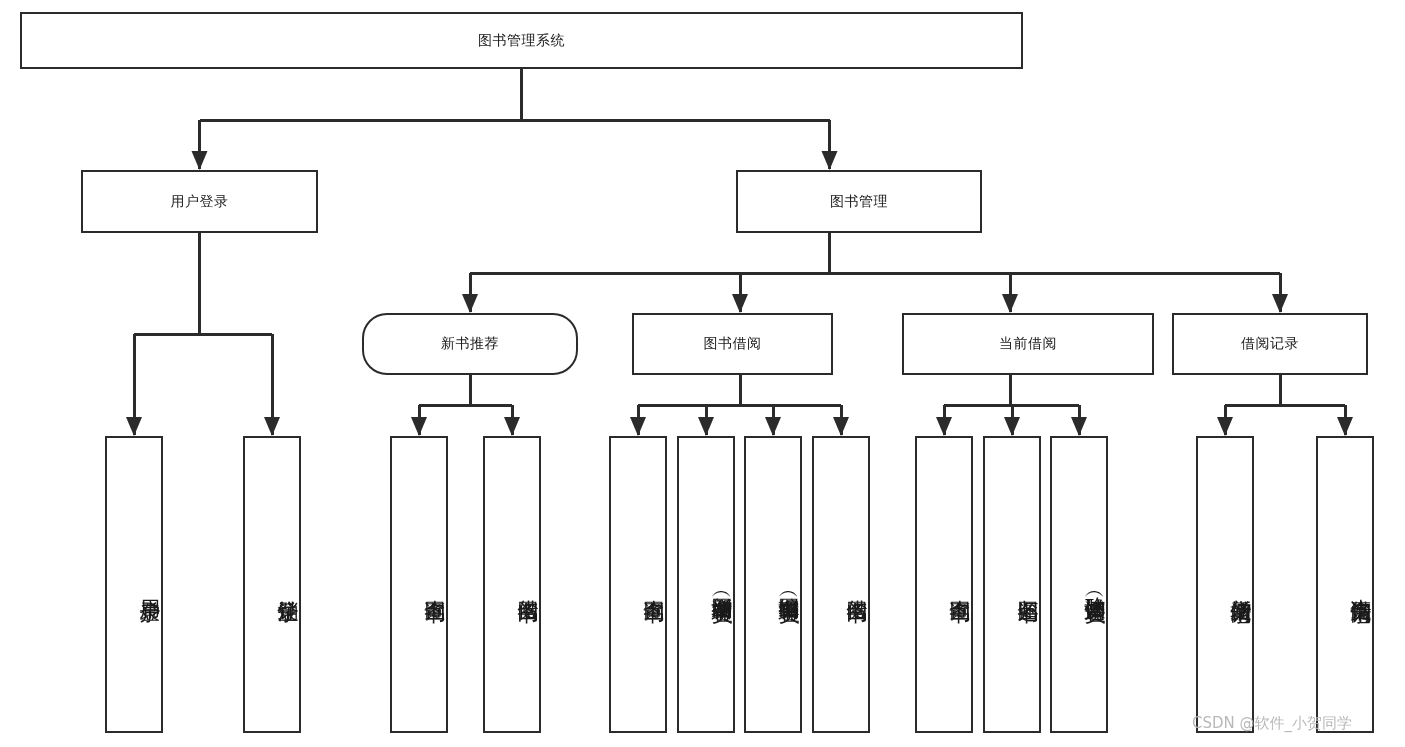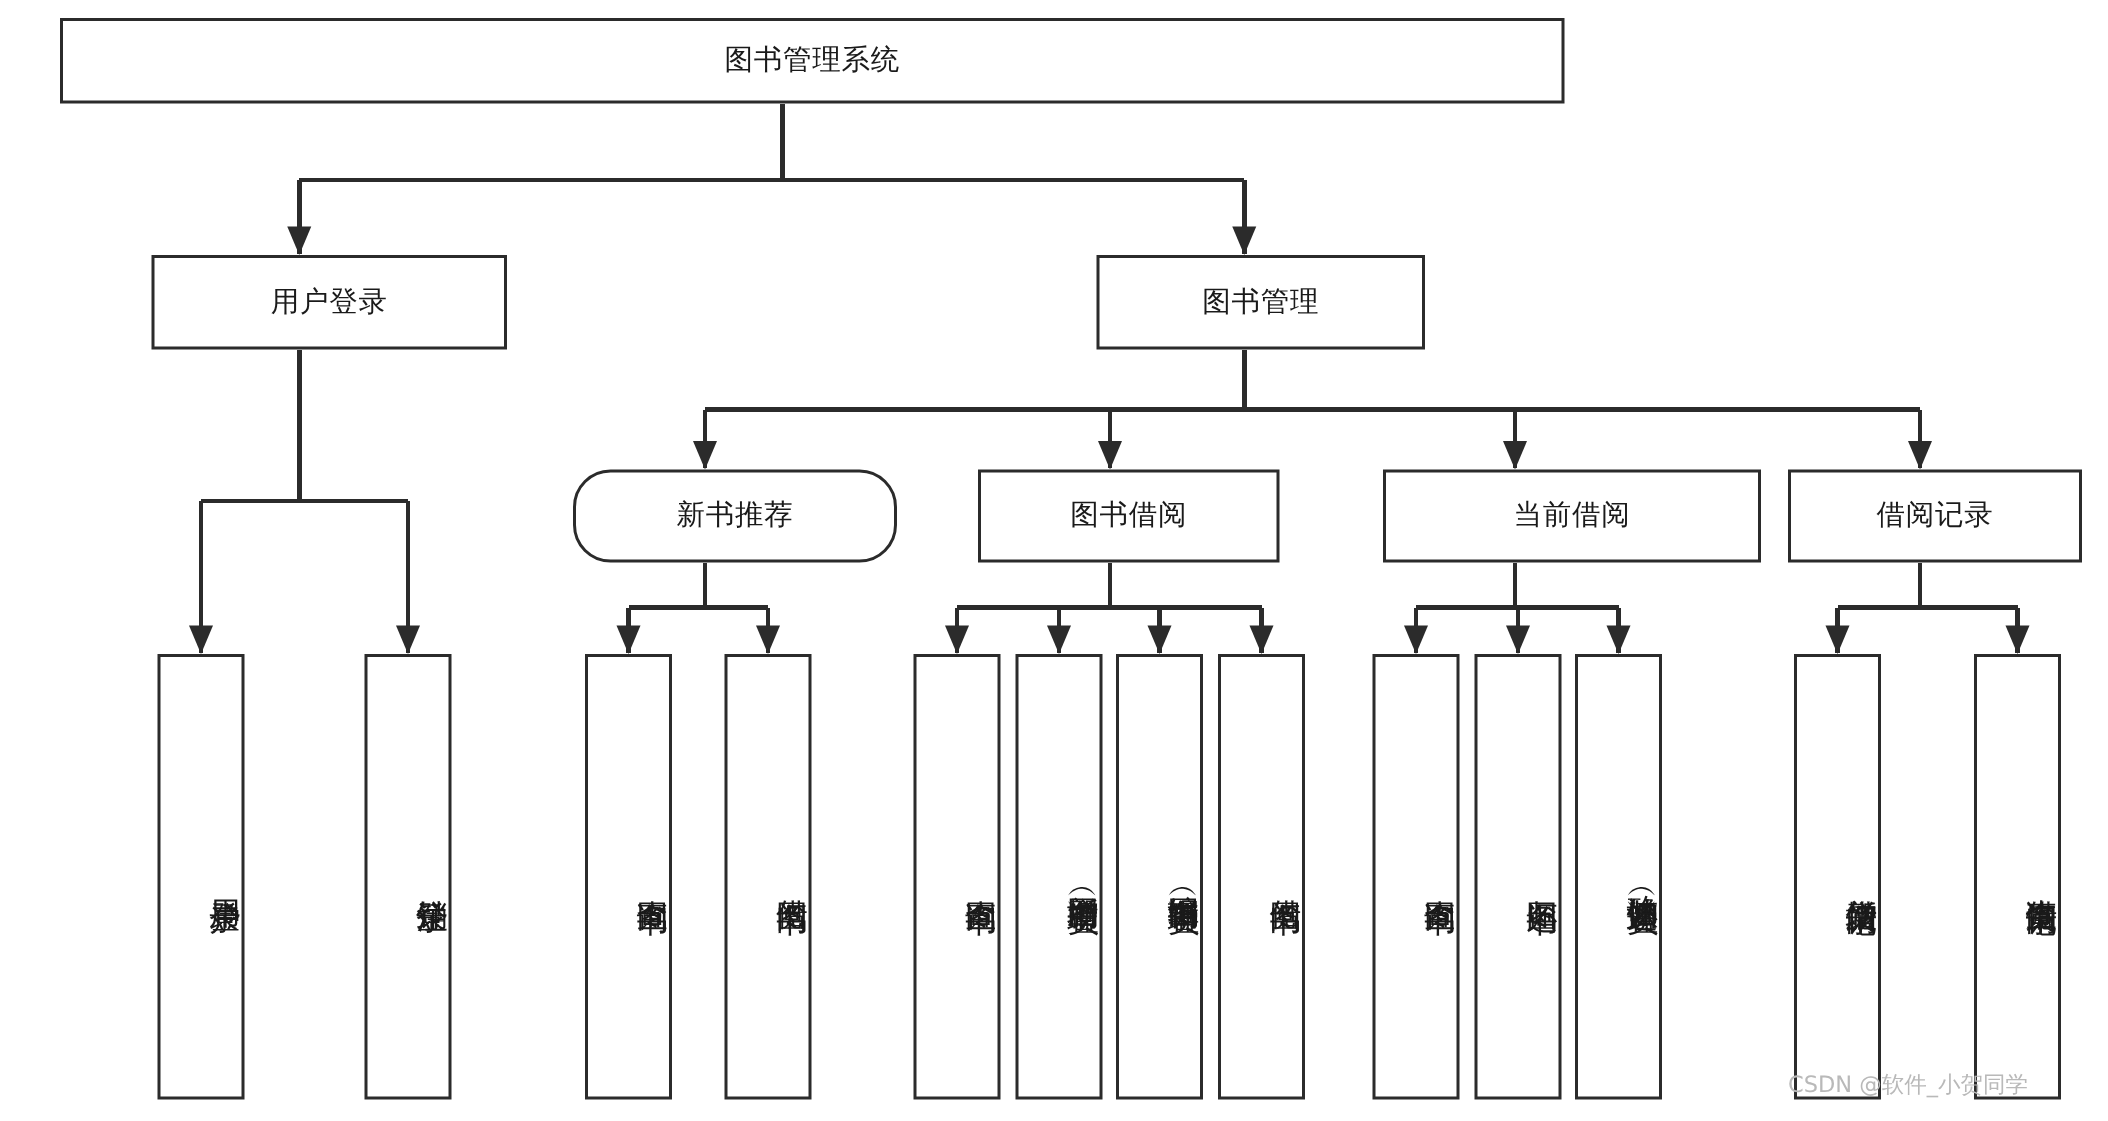--- a/index.html
+++ b/index.html
@@ -31,23 +31,22 @@
     box-sizing: border-box;
     background: #ffffff;
     border: 2px solid #2b2b2b;
     display: flex;
     align-items: center;
     justify-content: center;
     color: #1a1a1a;
     line-height: 1.12;
   }
   .node.h {
-    font-size: 19px;
+    font-size: 14px;
     letter-spacing: 0.5px;
-    margin-left: 20px;
   }
   .node.v {
     writing-mode: vertical-rl;
     text-orientation: upright;
     font-size: 21px;
     padding-top: 6px;
     padding-bottom: 6px;
     align-items: flex-start;
     justify-content: flex-start;
     letter-spacing: 1px;
@@ -128,21 +127,21 @@
       </div>
       <div class="node h" style="left: 81px; top: 170px; width: 237px; height: 63px;">
         <span>用户登录</span>
       </div>
       <div class="node v center" style="left: 105px; top: 436px; width: 58px; height: 297px;">
         <span>用户登录</span>
       </div>
       <div class="node v center" style="left: 243px; top: 436px; width: 58px; height: 297px;">
         <span>注销登录</span>
       </div>
-      <div class="node h" style="left: 711px; top: 170px; width: 219px; height: 63px;">
+      <div class="node h" style="left: 736px; top: 170px; width: 246px; height: 63px;">
         <span>图书管理</span>
       </div>
       <div class="node h" style="left: 362px; top: 313px; width: 216px; height: 62px; border-radius: 25px;">
         <span>新书推荐</span>
       </div>
       <div class="node v center" style="left: 390px; top: 436px; width: 58px; height: 297px;">
         <span>查询图书</span>
       </div>
       <div class="node v center" style="left: 483px; top: 436px; width: 58px; height: 297px;">
         <span>借阅图书</span>

